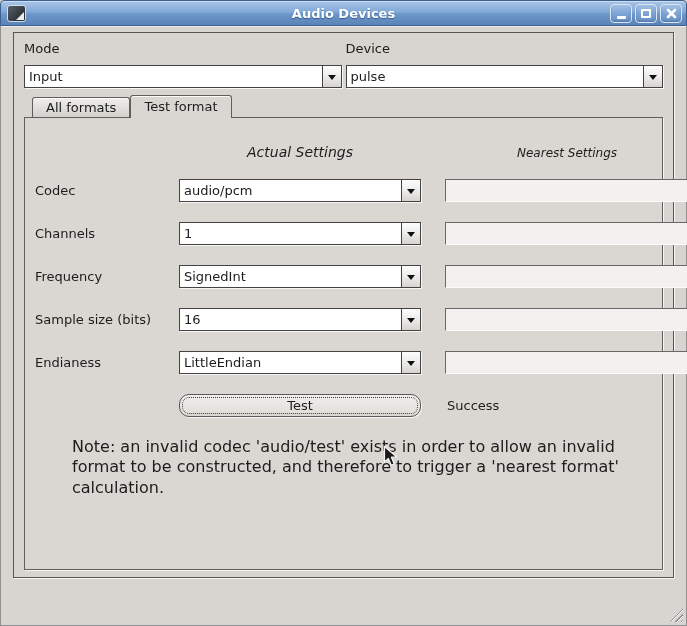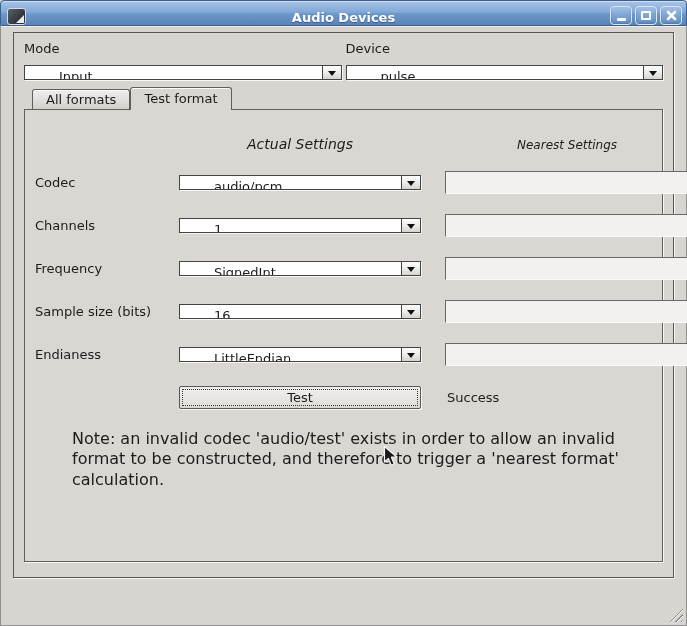--- a/index.html
+++ b/index.html
@@ -7,21 +7,21 @@
   body {
     font-family: "DejaVu Sans", "Liberation Sans", sans-serif;
     font-size: 13px; color: #1c1c1c; background:#d8d5d1;
     position: relative;
   }
   .window { width:687px; height:626px; display:flex; flex-direction:column; position:relative; }
 
   
   .titlebar {
     height:26px; flex:0 0 26px; position:relative;
-    display:flex; align-items:flex-end;
+    display:flex; align-items:center;
     background: linear-gradient(#a9c5e7 0%, #82a9d8 45%, #6c96c9 55%, #5a84b6 100%);
     border:1px solid #39608f; border-radius:4px 4px 0 0;
     box-shadow: inset 0 1px 0 rgba(255,255,255,.45);
     text-decoration: underline;
   }
   .app-icon {
     width:19px; height:17px; margin-left:6px; border-radius:3px;
     border:1px solid #cfdded; position:relative;
     background: linear-gradient(135deg,#596069 0%, #383d44 55%, #22252a 100%);
   }
@@ -58,24 +58,23 @@
     border:1px solid #565656;
     box-shadow: 1px 1px 0 rgba(252,252,250,.85);
     padding:8px 10px 0 10px;
   }
 
   
   .top-grid { display:grid; grid-template-columns:1fr 1fr; column-gap:4px; }
   .field-label { font-size:13px; margin-bottom:9px; display:block; }
 
   .combo {
-    height:15px; display:flex; align-items:stretch;
+    height:23px; display:flex; align-items:stretch;
     background:#fff; border:1px solid #434343;
     box-shadow: 1px 1px 0 rgba(250,250,248,.9);
-    padding-left: 30px;
   }
   .combo .combo-value { flex:1; padding:3px 5px 0 4px; font-size:13px; white-space:nowrap; overflow:hidden; }
   .combo .arrow-box {
     width:19px; border-left:1px solid #434343;
     background: linear-gradient(#fdfdfd 0%, #ececea 50%, #d7d4d0 100%);
     display:flex; align-items:center; justify-content:center;
   }
   .tri-down { width:0; height:0; border:4px solid transparent; border-top:5px solid #111; margin-top:5px; }
 
   
@@ -101,21 +100,21 @@
   .hdr-nearest { grid-column:3; text-align:center; font-style:italic; font-size:12px; }
   .field-row { margin-bottom:20px; height:23px; }
   .row-label { font-size:13px; white-space:nowrap; }
   .nearest-field {
     height:23px; background:#f2f1ef;
     border:1px solid; border-color:#686868 #fbfbfa #fbfbfa #686868;
   }
 
   .test-button {
     height:23px; width:100%;
-    border:1px solid #585858; border-radius:2px;
+    border:1px solid #585858; border-radius:10px;
     background: linear-gradient(#f1efed, #e2dfdb 85%, #d8d5d1);
     box-shadow: 1px 1px 0 rgba(252,252,250,.85);
     font-family:inherit; font-size:13px; color:#1c1c1c;
     outline:1px dotted #3c3c3c; outline-offset:-4px; cursor:default;
   }
   .status-text { font-size:13px; padding-left:2px; }
 
   .note { margin-top:16px; font-size:16px; line-height:1.28; max-width:630px;margin-left:37px; }
 
   

